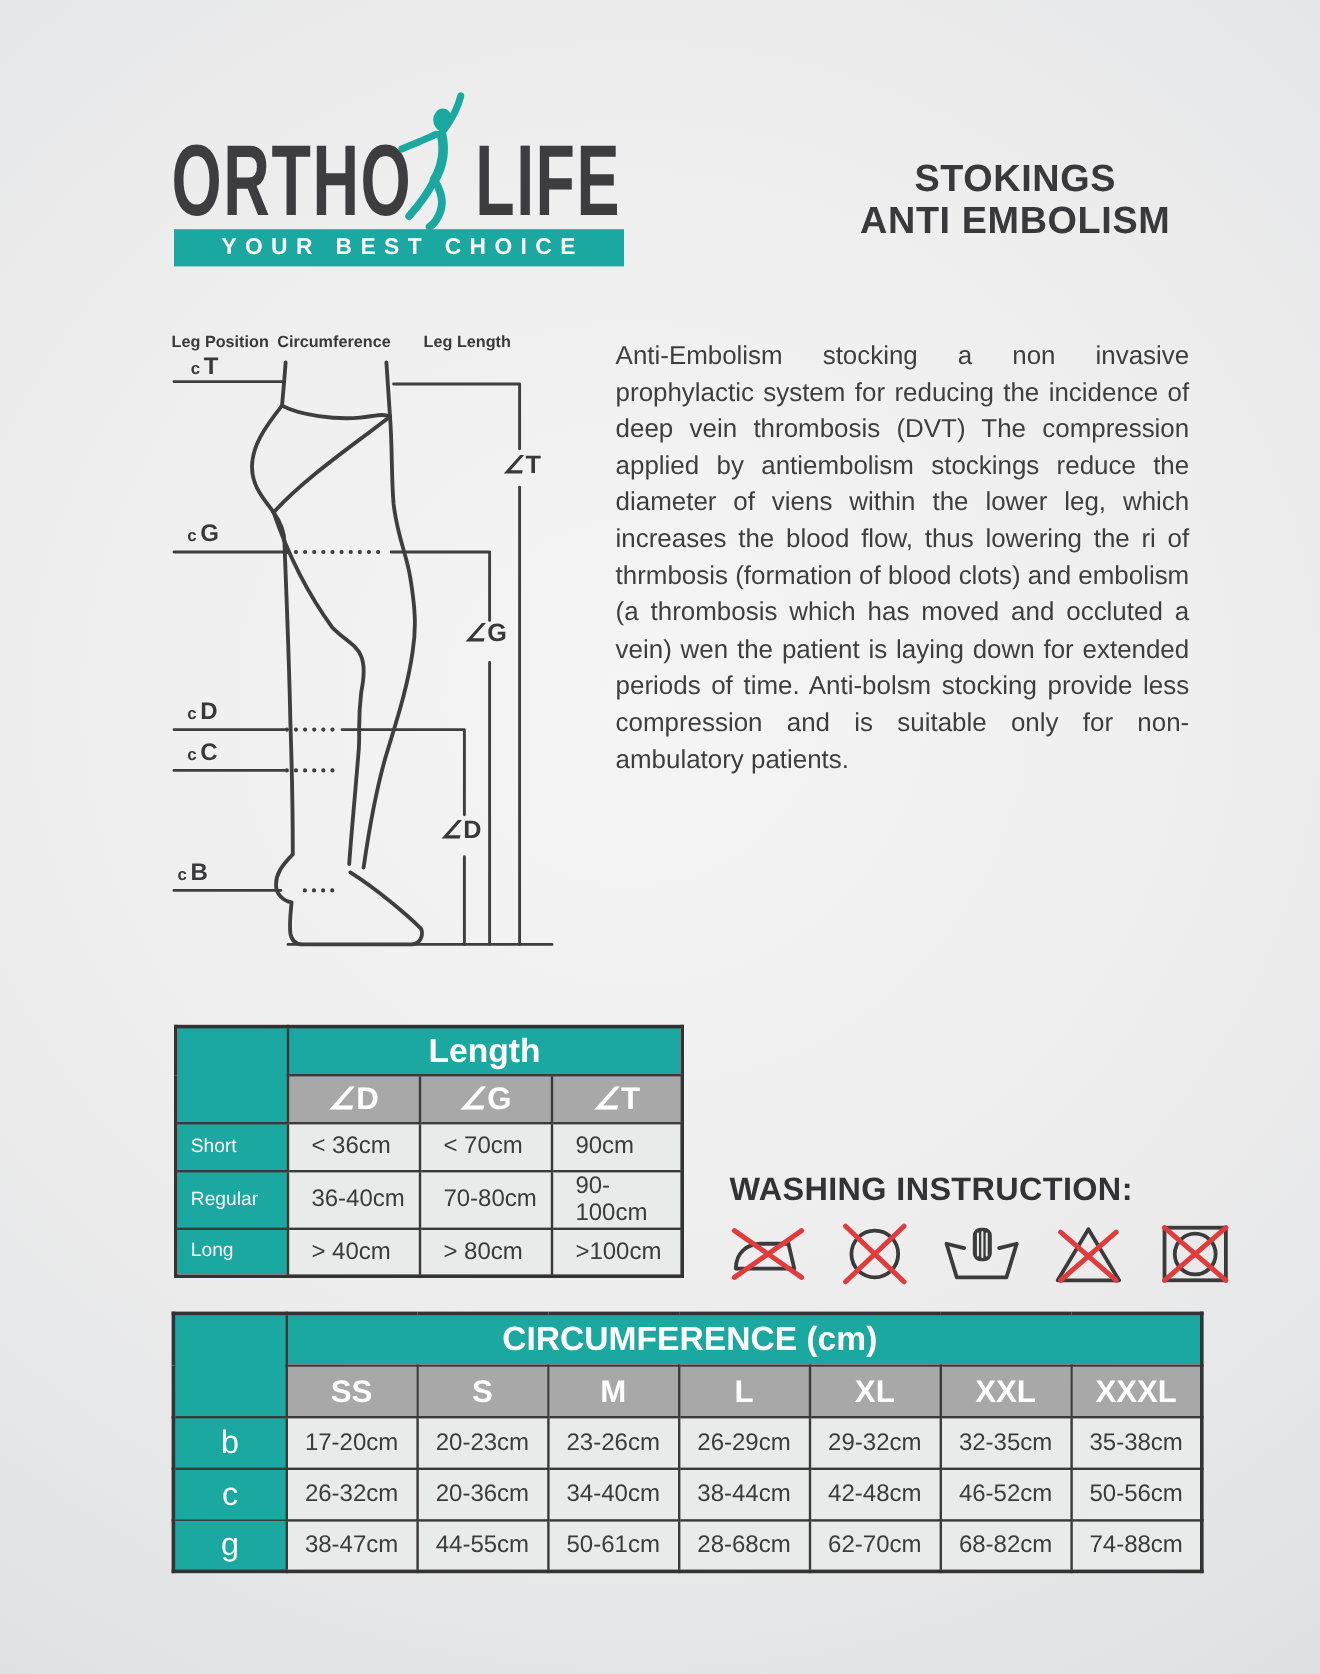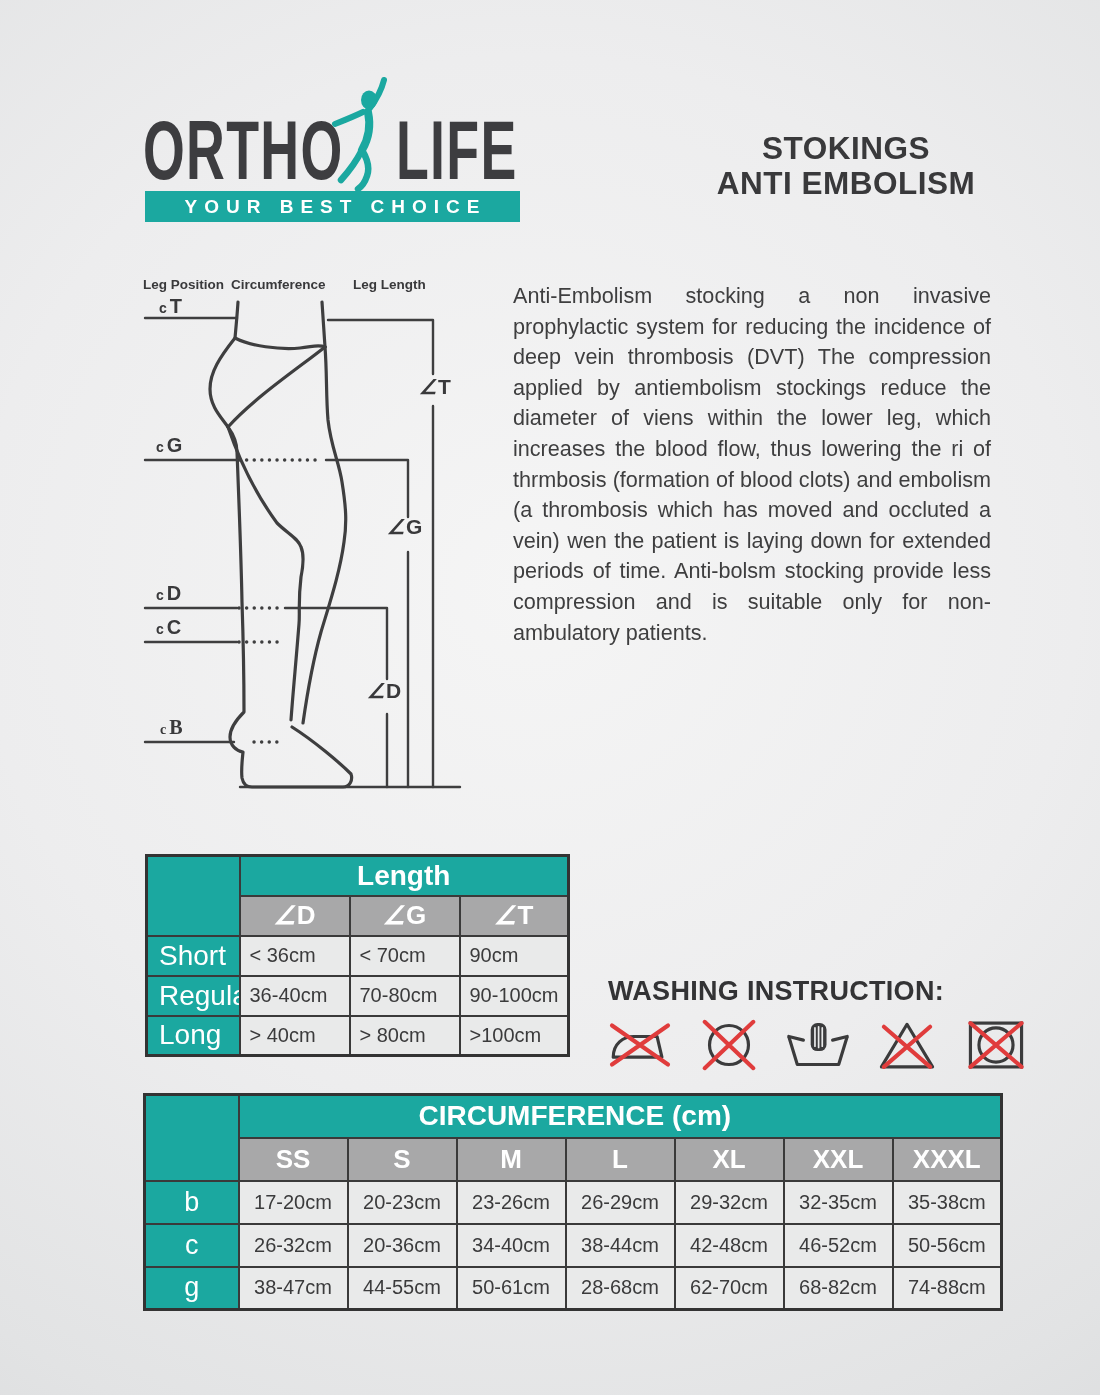--- a/index.html
+++ b/index.html
@@ -45,22 +45,22 @@
   table.tbl td { border:2px solid #3a3a3a; vertical-align:middle; overflow:hidden; }
   td.teal { background:#1ba8a0; color:#fff; }
   td.gray { background:#a8a8a9; color:#fff; text-align:center; }
   td.cell { background:#e9eaea; color:#3b3b3c; font-size:20px; }
   .tbl-title { font-size:28px; font-weight:bold; text-align:center;margin-top:32px; }
   td.gray .sym { font-style:italic; font-weight:bold; font-size:25px; margin-right:1px; }
   td.gray .let { font-weight:bold; font-size:26px; }
 
   #length-table { left:145px; top:854px; width:422px; }
   #length-table td { height:40px; }
-  #length-table td.row-label { font-size:28px; padding-left:11px;margin-left:48px; }
-  #length-table td.cell { padding-left:9px; }
+  #length-table td.row-label { font-size:16px; padding-left:11px;margin-left:48px; }
+  #length-table td.cell { padding-left:19px; }
 
   #circ-table { left:143px; top:1093px; width:857px; }
   #circ-table td { height:43px; }
   #circ-table .tbl-title { text-indent:-90px; }
   #circ-table td.gray { font-size:26px; font-weight:bold; }
   #circ-table td.row-label { font-size:27px; text-align:center; }
   #circ-table td.cell { text-align:center; }
 
   
   .washing { position:absolute; left:608px; top:976px; }
@@ -124,21 +124,21 @@
   </svg>
 
   <span class="diag-head" style="left:143px; top:277px;">Leg Position</span>
   <span class="diag-head" style="left:231px; top:277px;">Circumference</span>
   <span class="diag-head" style="left:353px; top:277px;">Leg Length</span>
 
   <span class="pos-label" style="left:159px; top:295px;"><span class="pref">c</span><span class="let">T</span></span>
   <span class="pos-label" style="left:156px; top:434px;"><span class="pref">c</span><span class="let">G</span></span>
   <span class="pos-label" style="left:156px; top:582px;"><span class="pref">c</span><span class="let">D</span></span>
   <span class="pos-label" style="left:156px; top:616px;"><span class="pref">c</span><span class="let">C</span></span>
-  <span class="pos-label" style="left:160px; top:716px;font-family:Liberation Serif, serif;"><span class="pref">c</span><span class="let">B</span></span>
+  <span class="pos-label" style="left:148px; top:716px;"><span class="pref">c</span><span class="let">B</span></span>
 
   <span class="len-label" style="left:419px; top:375px;"><span class="sym">∠</span><span class="let">T</span></span>
   <span class="len-label" style="left:387px; top:515px;"><span class="sym">∠</span><span class="let">G</span></span>
   <span class="len-label" style="left:367px; top:679px;"><span class="sym">∠</span><span class="let">D</span></span>
 
   <div class="description">Anti-Embolism stocking a non invasive prophylactic system for reducing the incidence of deep vein thrombosis (DVT) The compression applied by antiembolism stockings reduce the diameter of viens within the lower leg, which increases the blood flow, thus lowering the ri of thrmbosis (formation of blood clots) and embolism (a thrombosis which has moved and occluted a vein) wen the patient is laying down for extended periods of time. Anti-bolsm stocking provide less compression and is suitable only for non-ambulatory patients.</div>
 
 
   <table class="tbl" id="length-table">
     <colgroup>

